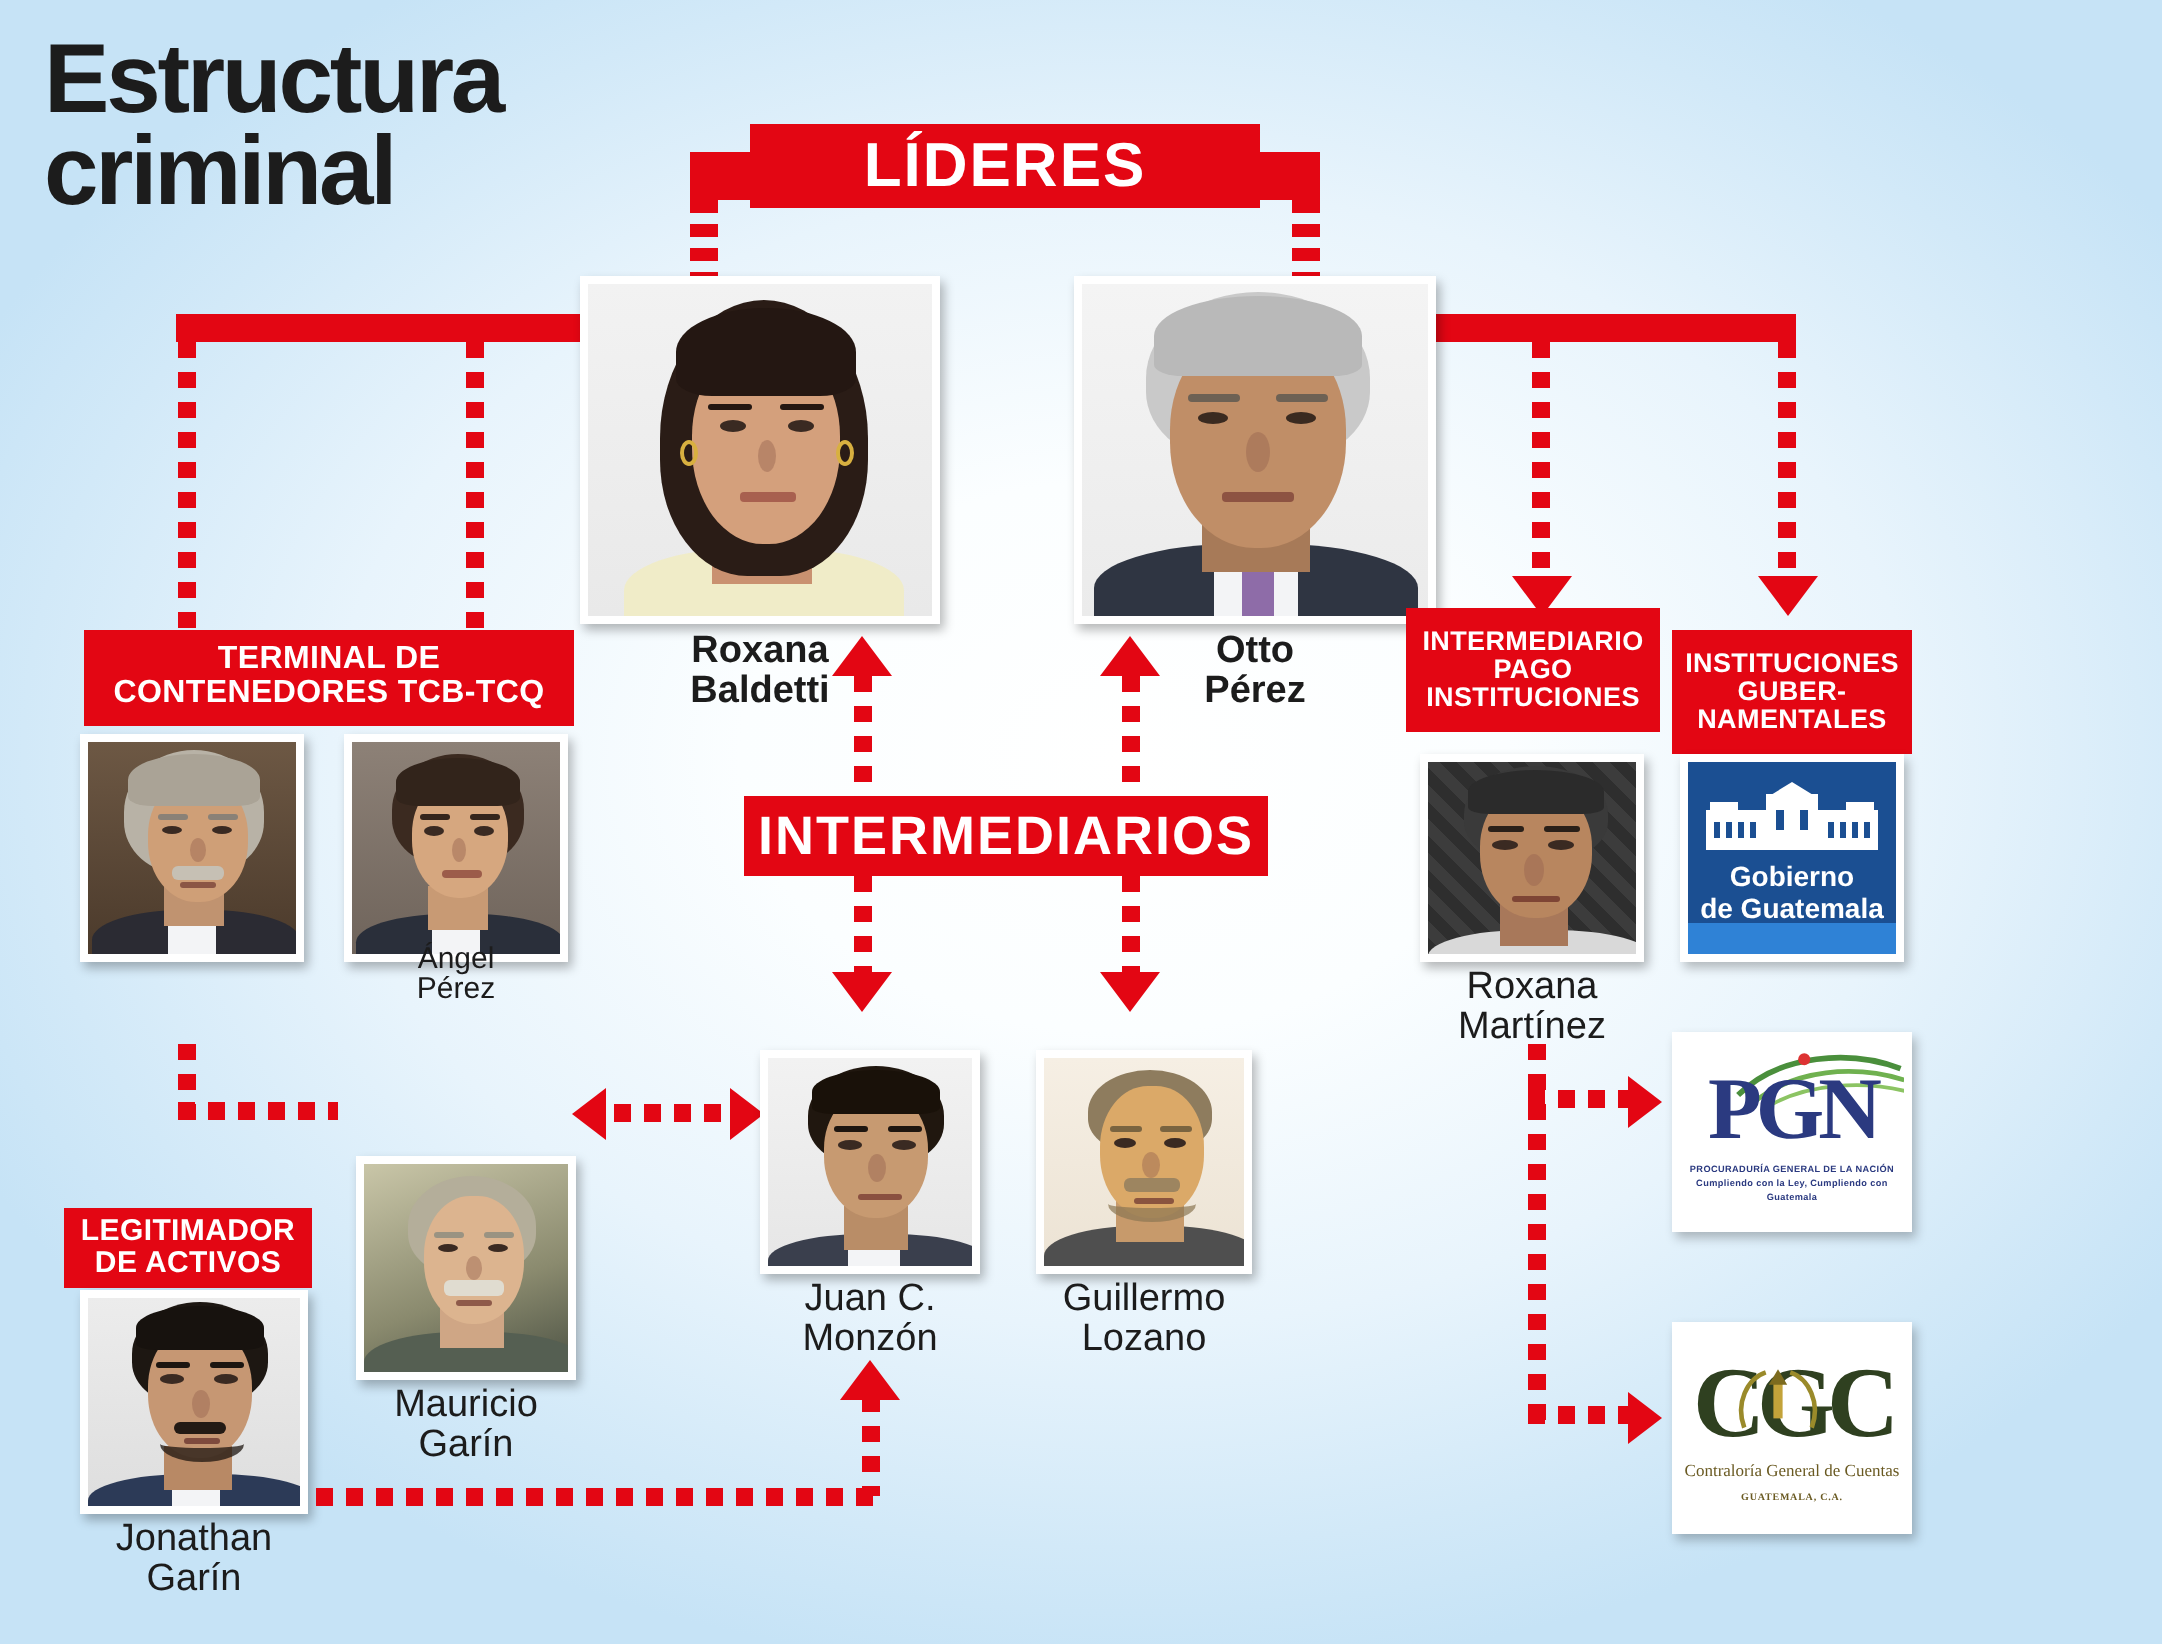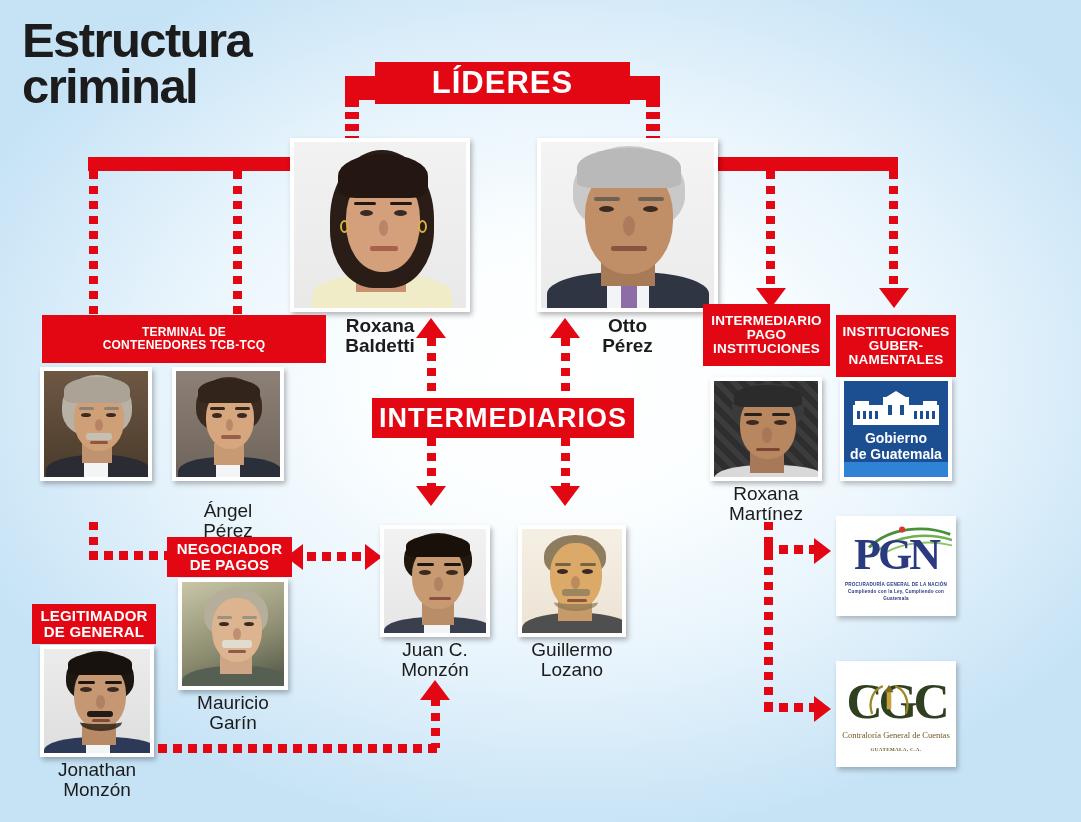--- a/index.html
+++ b/index.html
@@ -205,21 +205,21 @@
         <div class="f-eye" style="left:58px; top:64px; width:15px; height:6px; background:#3a2a20;"></div>
         <div class="f-eye" style="left:102px; top:64px; width:15px; height:6px; background:#3a2a20;"></div>
         <div class="f-nose" style="left:82px; top:74px; width:12px; height:20px;"></div>
         <div class="f-mouth" style="left:70px; top:104px; width:36px; height:5px; background:#8d5342;"></div>
       </div>
     </div>
   </div>
   <div class="caption bold" style="left:537px; top:316px; width:181px; font-size:19px;">Otto
 Pérez</div>
 
-  <div class="label-box" style="left:42px; top:315px; width:284px; height:48px; font-size:12px;">TERMINAL DE
+  <div class="label-box" style="left:42px; top:315px; width:245px; height:48px; font-size:16px;">TERMINAL DE
 CONTENEDORES TCB-TCQ</div>
 
   <div class="photo" style="left:40px; top:367px; width:112px; height:114px;">
     <div class="inner">
       <div class="face">
         <div class="f-bg" style="background:linear-gradient(#6d5844,#4b3a2b);"></div>
         <div class="f-body" style="left:2px; top:84px; width:104px; height:34px; background:#2b2b33;"></div>
         <div class="f-shirt" style="left:40px; top:88px; width:24px; height:28px;"></div>
         <div class="f-neck" style="left:38px; top:70px; width:30px; height:22px; background:#c09370;"></div>
         <div class="f-hair" style="left:18px; top:4px; width:70px; height:62px; background:#b8b2a6;"></div>
@@ -248,28 +248,26 @@
         <div class="f-hair" style="left:22px; top:8px; width:62px; height:24px; background:#32241b; border-radius:50% 50% 18% 18%;"></div>
         <div class="f-brow" style="left:34px; top:36px; width:15px; background:#34251c;"></div>
         <div class="f-brow" style="left:59px; top:36px; width:15px; background:#34251c;"></div>
         <div class="f-eye" style="left:36px; top:42px; width:10px; height:5px;"></div>
         <div class="f-eye" style="left:61px; top:42px; width:10px; height:5px;"></div>
         <div class="f-nose" style="left:50px; top:48px; width:7px; height:12px;"></div>
         <div class="f-mouth" style="left:45px; top:64px; width:20px; height:4px; background:#9c5c4a;"></div>
       </div>
     </div>
   </div>
-  <div class="caption" style="left:164px; top:501px; width:128px; font-size:19px;">Ángel
+  <div class="caption" style="left:164px; top:472px; width:128px; font-size:15px;">Ángel
 Pérez</div>
 
   <div class="vdash" style="left:89px; top:522px; height:38px;"></div>
   <div class="hdash" style="left:89px; top:551px; width:80px;"></div>
 
-  <div class="label-box" style="left:167px; top:537px; width:125px; height:40px; font-size:15px;">NEGOCIADOR
-DE PAGOS</div>
 
   <div class="photo" style="left:178px; top:578px; width:110px; height:112px;">
     <div class="inner">
       <div class="face">
         <div class="f-bg" style="background:linear-gradient(160deg,#c9c6a8,#8a8a6e 60%,#4c5244);"></div>
         <div class="f-body" style="left:0px; top:84px; width:110px; height:34px; background:#555f52;"></div>
         <div class="f-neck" style="left:38px; top:70px; width:32px; height:22px; background:#cfa685;"></div>
         <div class="f-hair" style="left:22px; top:6px; width:64px; height:50px; background:#b4ae9a;"></div>
         <div class="f-skin" style="left:30px; top:16px; width:50px; height:64px; background:#dcb48f;"></div>
         <div class="f-brow" style="left:35px; top:34px; width:15px; background:#9a9382;"></div>
@@ -283,21 +281,21 @@
     </div>
   </div>
   <div class="caption" style="left:170px; top:693px; width:126px; font-size:19px;">Mauricio
 Garín</div>
 
   <div class="arrow left" style="left:286px; top:544px;"></div>
   <div class="hdash" style="left:307px; top:552px; width:58px;"></div>
   <div class="arrow right" style="left:365px; top:544px;"></div>
 
   <div class="label-box" style="left:32px; top:604px; width:124px; height:40px; font-size:15px;">LEGITIMADOR
-DE GENERAL</div>
+DE ACTIVOS</div>
 
   <div class="photo" style="left:40px; top:645px; width:114px; height:112px;">
     <div class="inner">
       <div class="face">
         <div class="f-bg" style="background:linear-gradient(#ececec,#dedede);"></div>
         <div class="f-body" style="left:0px; top:88px; width:114px; height:30px; background:#2c3a57;"></div>
         <div class="f-shirt" style="left:42px; top:92px; width:24px; height:24px;"></div>
         <div class="f-neck" style="left:38px; top:74px; width:34px; height:22px; background:#b88965;"></div>
         <div class="f-hair" style="left:22px; top:2px; width:68px; height:52px; background:#1d1712;"></div>
         <div class="f-skin" style="left:30px; top:14px; width:52px; height:66px; background:#c69773;"></div>
@@ -307,21 +305,21 @@
         <div class="f-eye" style="left:36px; top:38px; width:12px; height:5px;"></div>
         <div class="f-eye" style="left:63px; top:38px; width:12px; height:5px;"></div>
         <div class="f-nose" style="left:52px; top:46px; width:9px; height:14px;"></div>
         <div class="f-stache" style="left:43px; top:62px; width:26px; height:6px; background:#231a14;"></div>
         <div class="f-mouth" style="left:48px; top:70px; width:18px; background:#7e4a3d;"></div>
         <div style="position:absolute; left:36px; top:64px; width:42px; height:18px; border-bottom:7px solid rgba(30,22,16,.75); border-radius:0 0 50% 50%;"></div>
       </div>
     </div>
   </div>
   <div class="caption" style="left:30px; top:760px; width:134px; font-size:19px;">Jonathan
-Monzón</div>
+Garín</div>
 
   <div class="hdash" style="left:158px; top:744px; width:282px;"></div>
   <div class="vdash" style="left:431px; top:698px; height:50px;"></div>
   <div class="arrow up" style="left:420px; top:680px;"></div>
 
   <div class="arrow up" style="left:416px; top:318px;"></div>
   <div class="vdash" style="left:427px; top:338px; height:62px;"></div>
   <div class="arrow up" style="left:550px; top:318px;"></div>
   <div class="vdash" style="left:561px; top:338px; height:62px;"></div>
 

